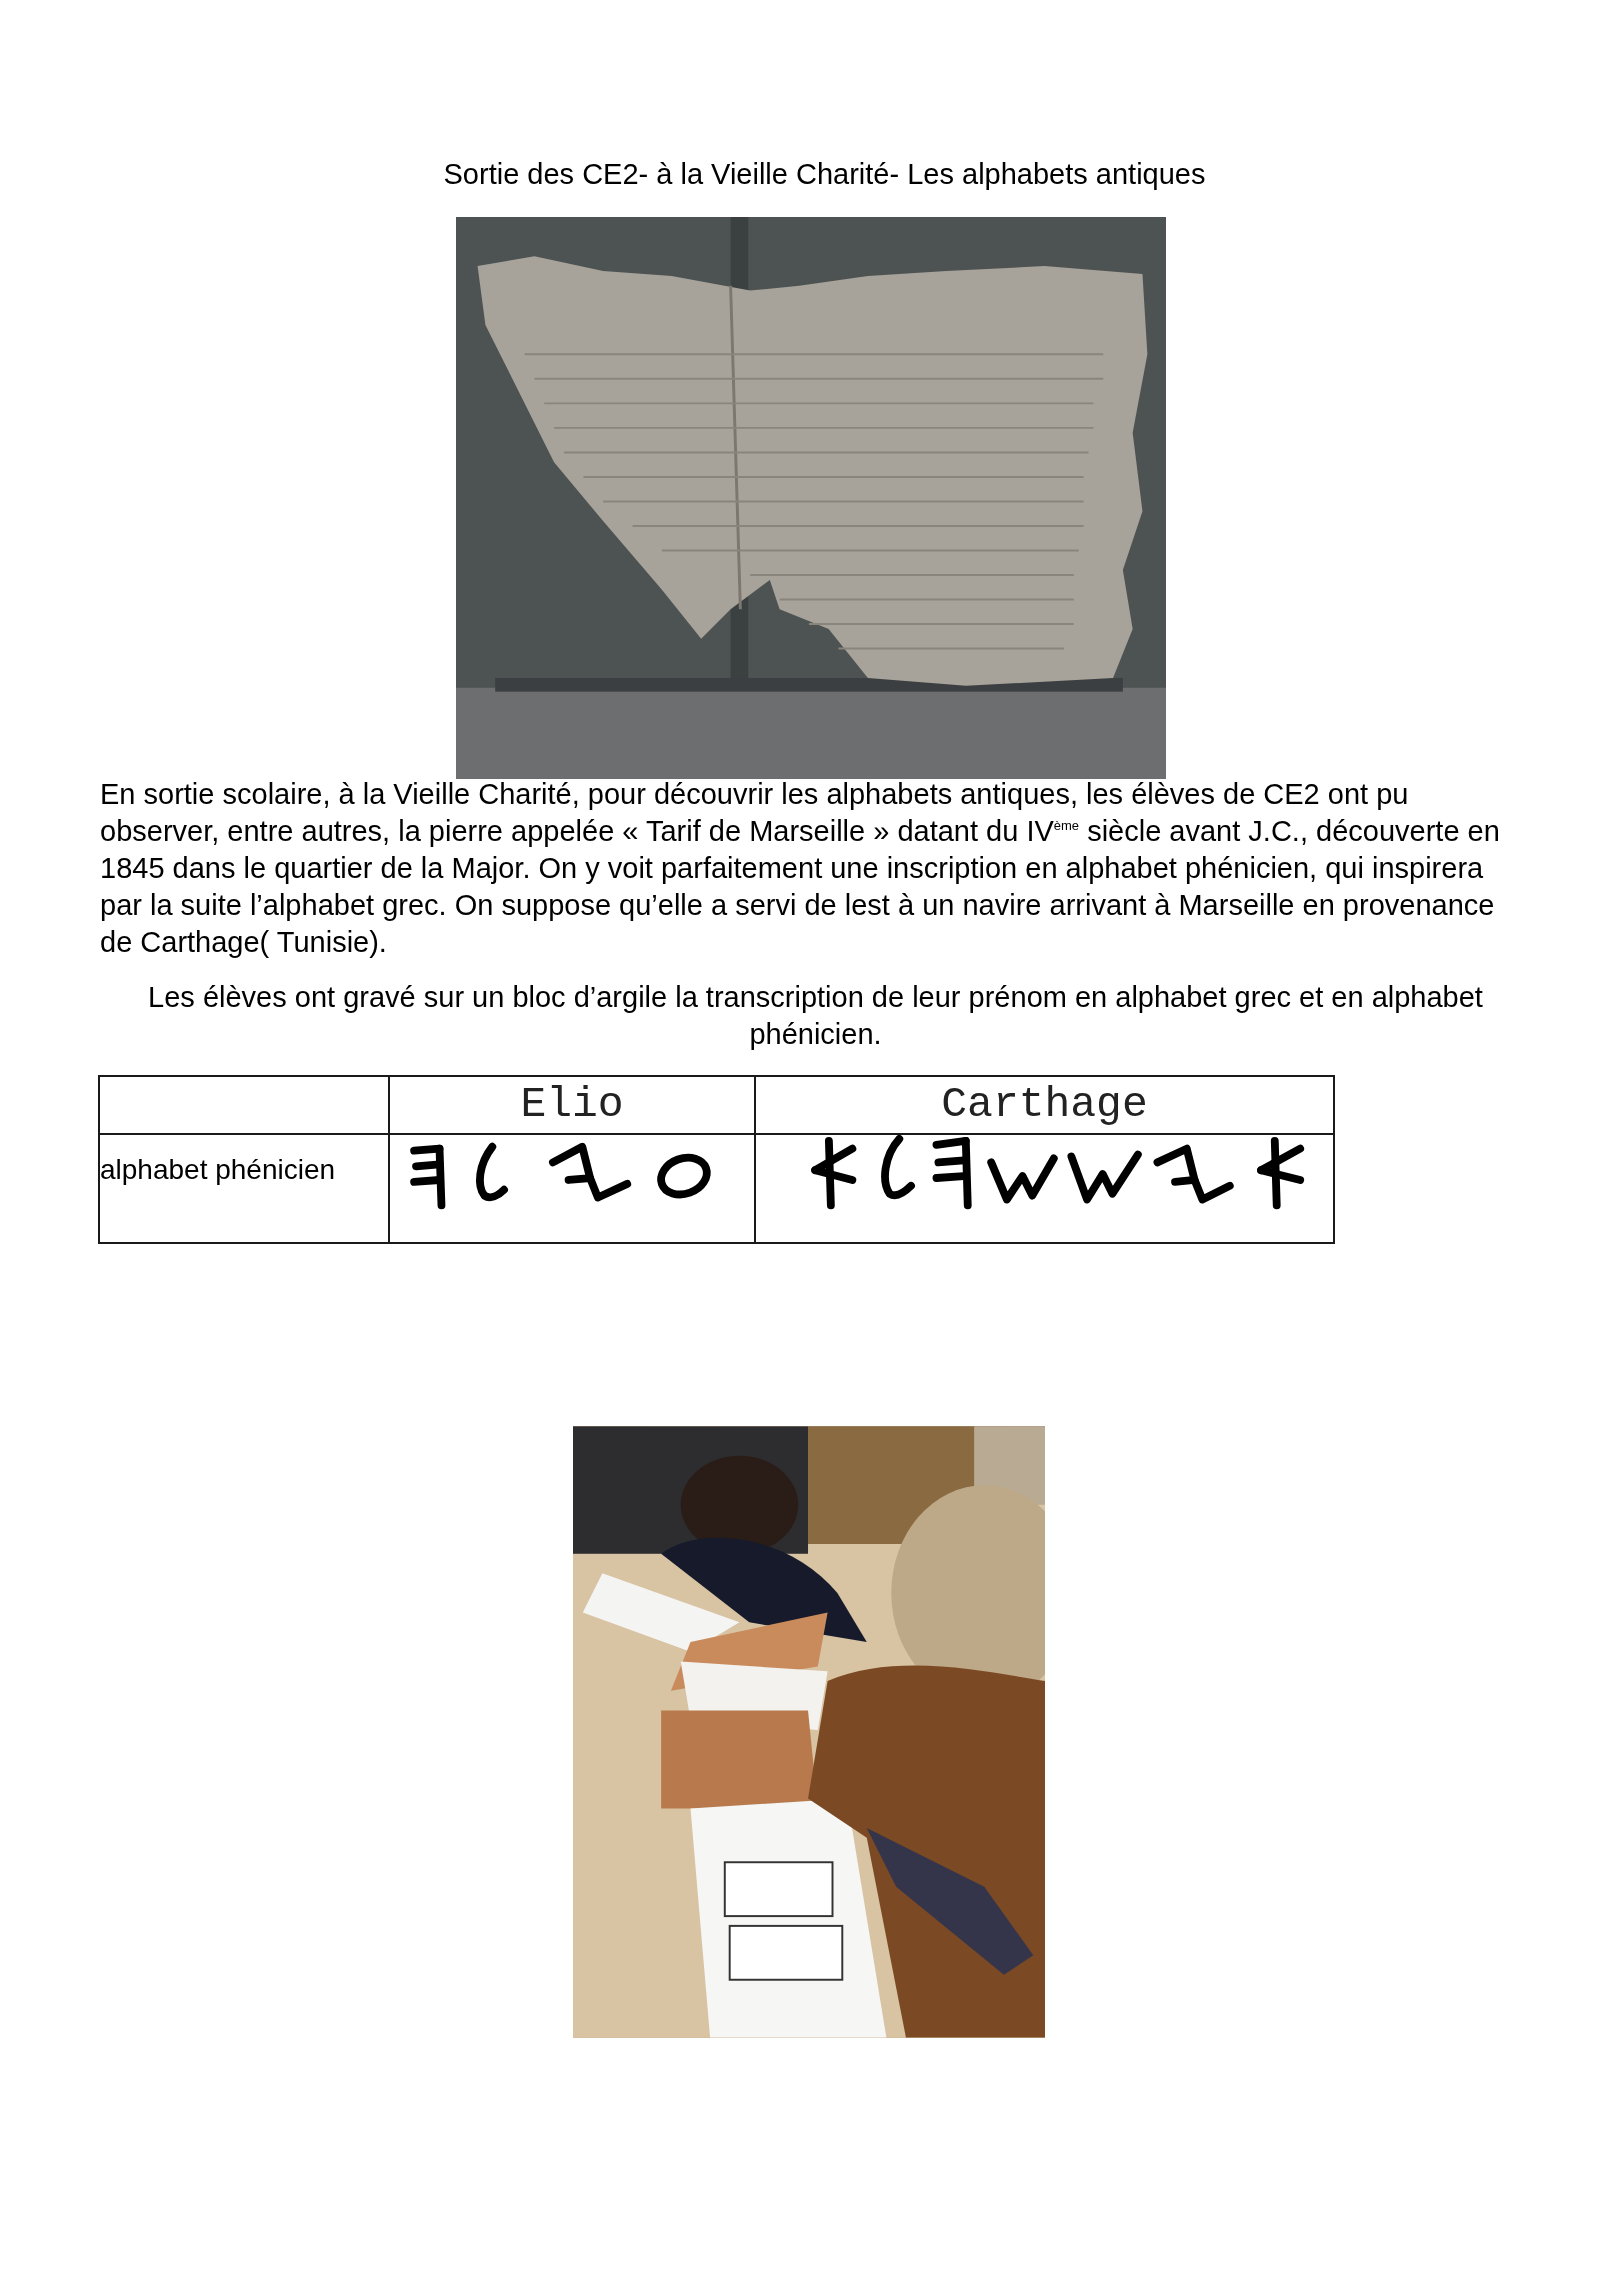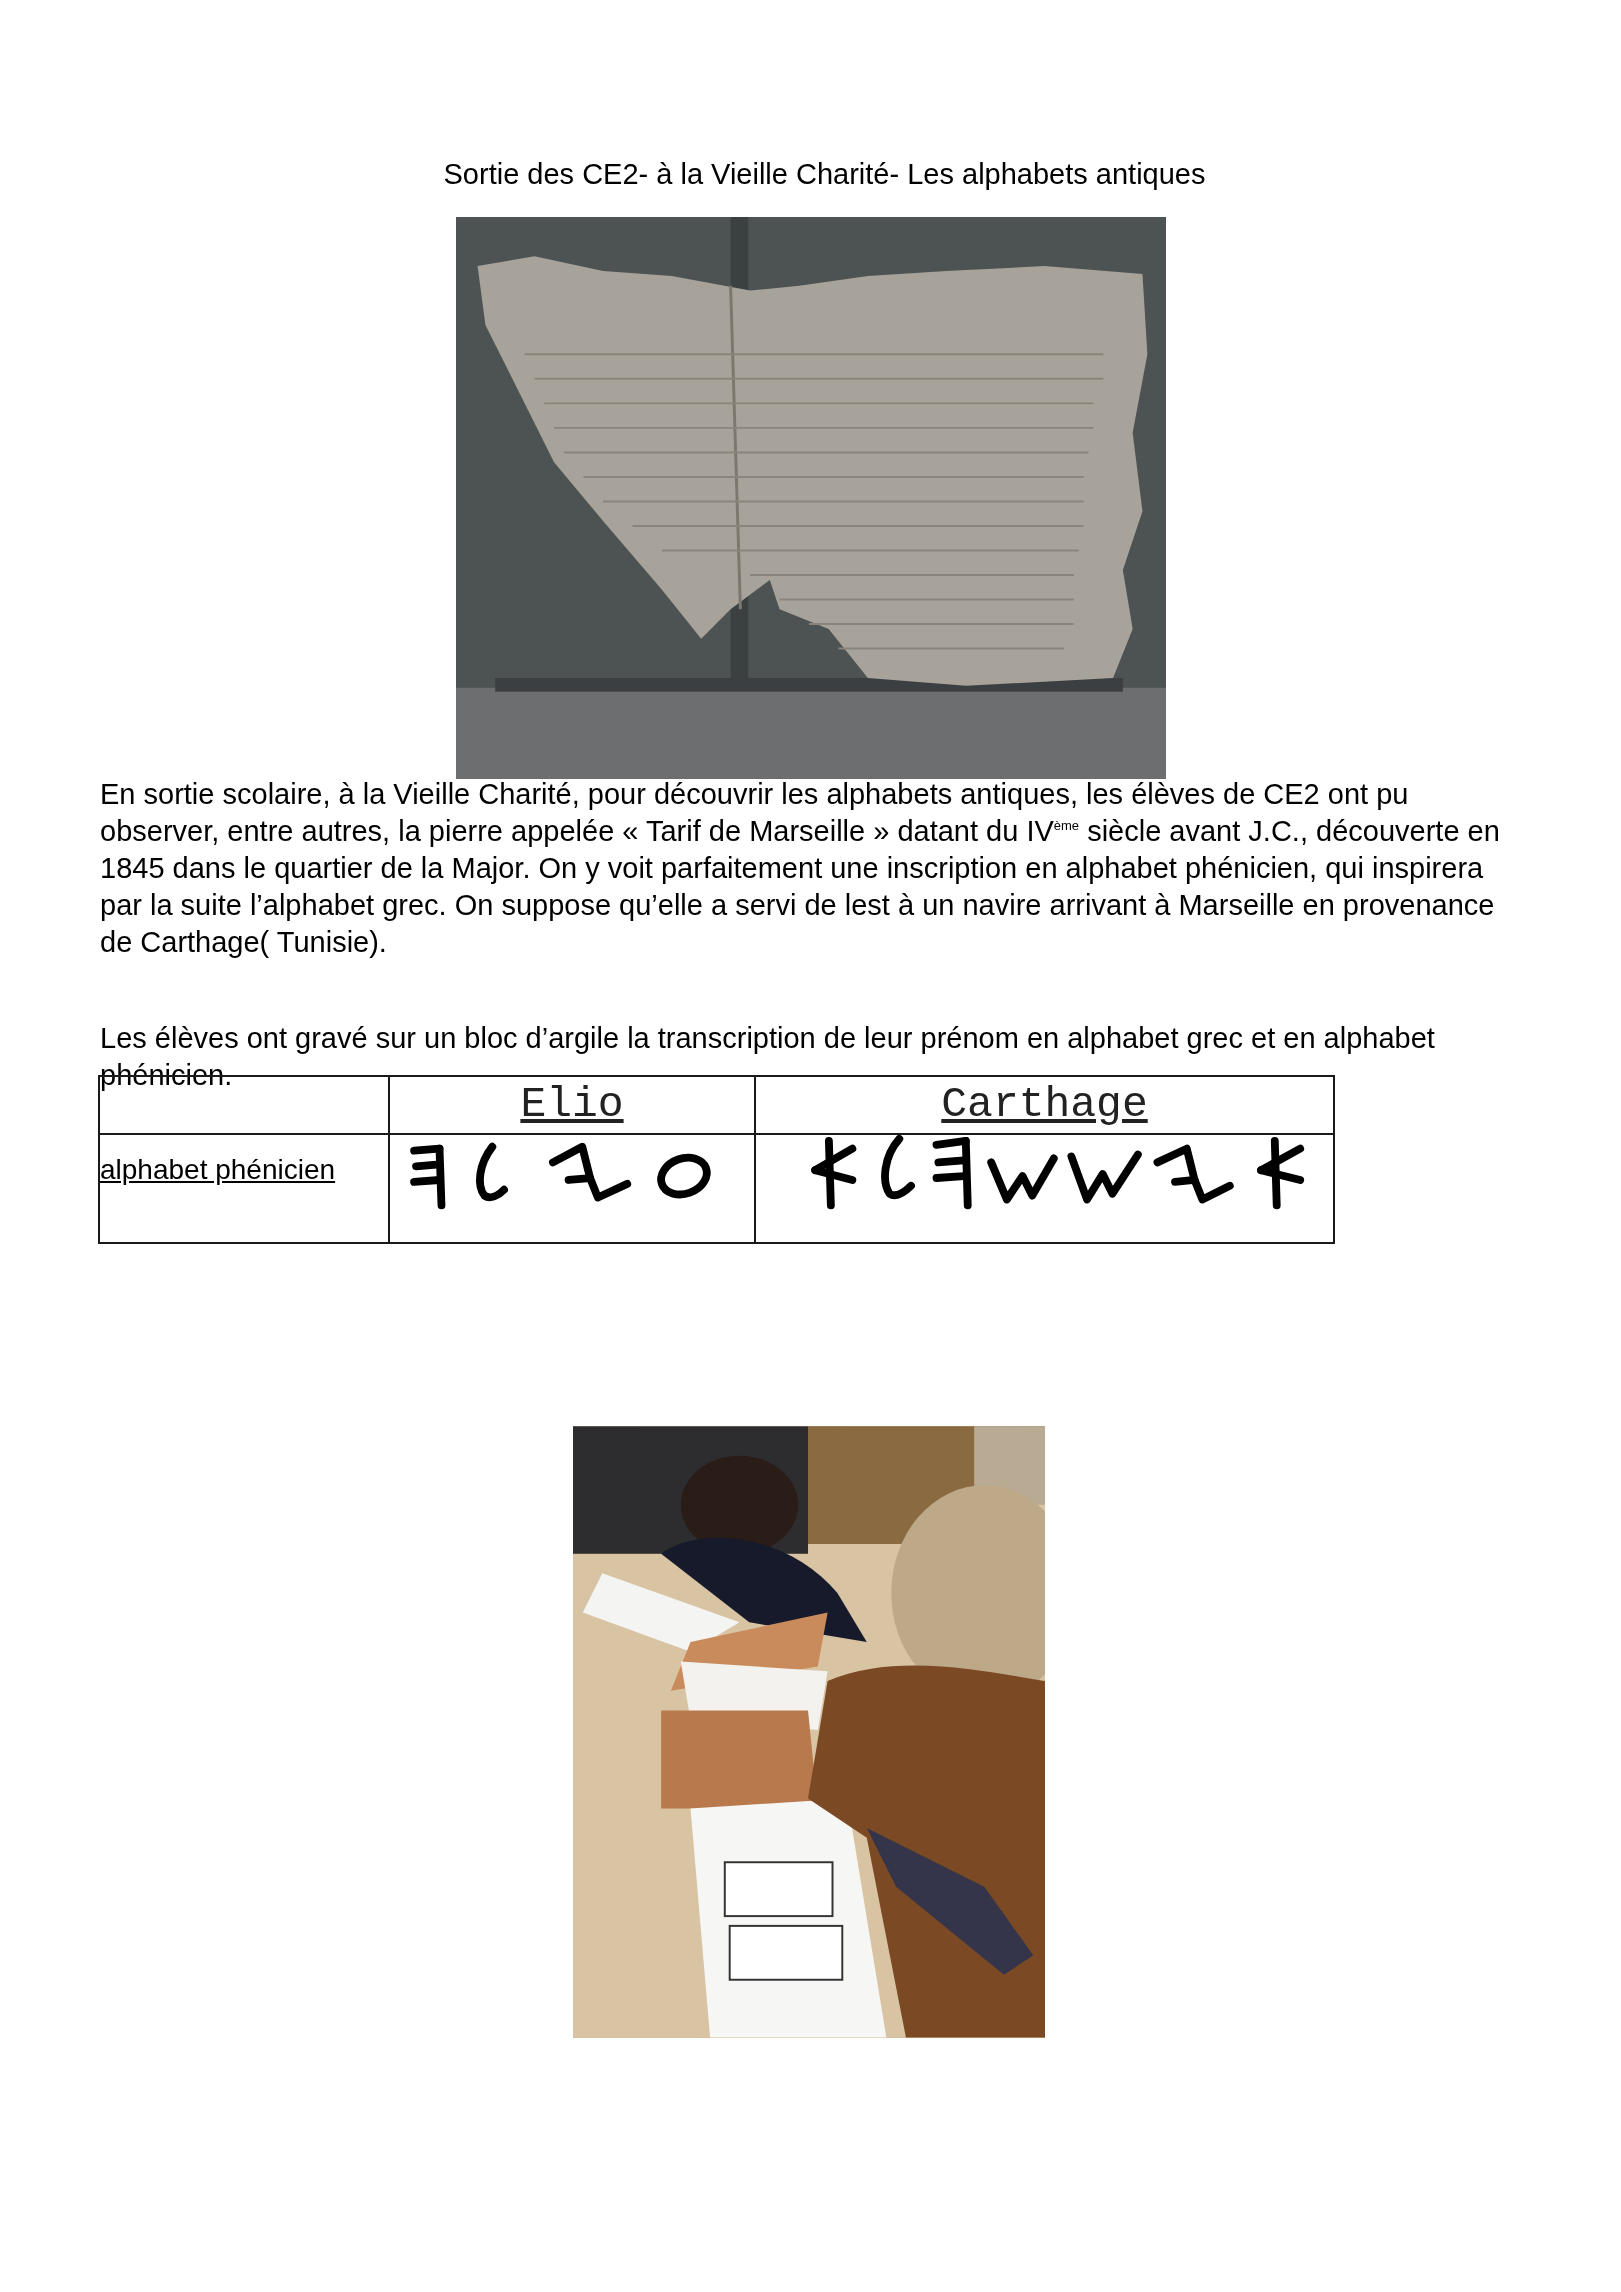--- a/index.html
+++ b/index.html
@@ -7,24 +7,24 @@
          font-family: "Liberation Sans", sans-serif; color: #000; }
   .abs { position: absolute; }
   .title { left: 14px; width: 1621px; top: 157px; text-align: center; font-size: 29px; line-height: 35px; }
   .photo { overflow: hidden; }
   .stone-photo { left: 456px; top: 217px; width: 710px; height: 562px;
     background: linear-gradient(180deg,#4a4f4f 0%,#505656 30%,#4c5252 70%,#3f4444 100%); }
   .children-photo { left: 573px; top: 1426px; width: 472px; height: 612px;
     background: linear-gradient(160deg,#5a4a3a 0%,#7a6650 20%,#d9c3a2 45%,#d8c0a0 70%,#cdb491 100%); }
   .para { left: 100px; width: 1431px; font-size: 29px; line-height: 37px; margin: 0; }
   .p1 { top: 776px; }
-  .p2 { top: 1020px; }
+  .p2 { top: 979px; text-align: center; }
   sup { font-size: 13px; line-height: 0; vertical-align: 10.8px; }
   table.names { position: absolute; left: 98px; top: 1075px; border-collapse: collapse; table-layout: fixed; }
-  table.names td { border: 2px solid #1a1a1a; padding: 0; vertical-align: top; text-decoration: underline; }
+  table.names td { border: 2px solid #1a1a1a; padding: 0; vertical-align: top; }
   .c0 { width: 288px; } .c1 { width: 364px; } .c2 { width: 577px; }
   .r-head td { height: 56px; }
   .r-grec td { height: 147px; }
   .r-phen td { height: 107px; }
   .head-name { font-family: "Liberation Mono", monospace; font-size: 43px; text-align: center; line-height: 56px; color: #222; }
   .label { font-size: 28px; line-height: 33px; padding-left: 13.7px; }
   .label .gap { height: 35px; }
   .greek { padding-left: 13.7px; }
   .greek .maj { font-size: 47px; line-height: 51px; margin-top: 27.4px; }
   .greek .min { font-size: 44px; line-height: 51px; margin-top: 3.9px; }

